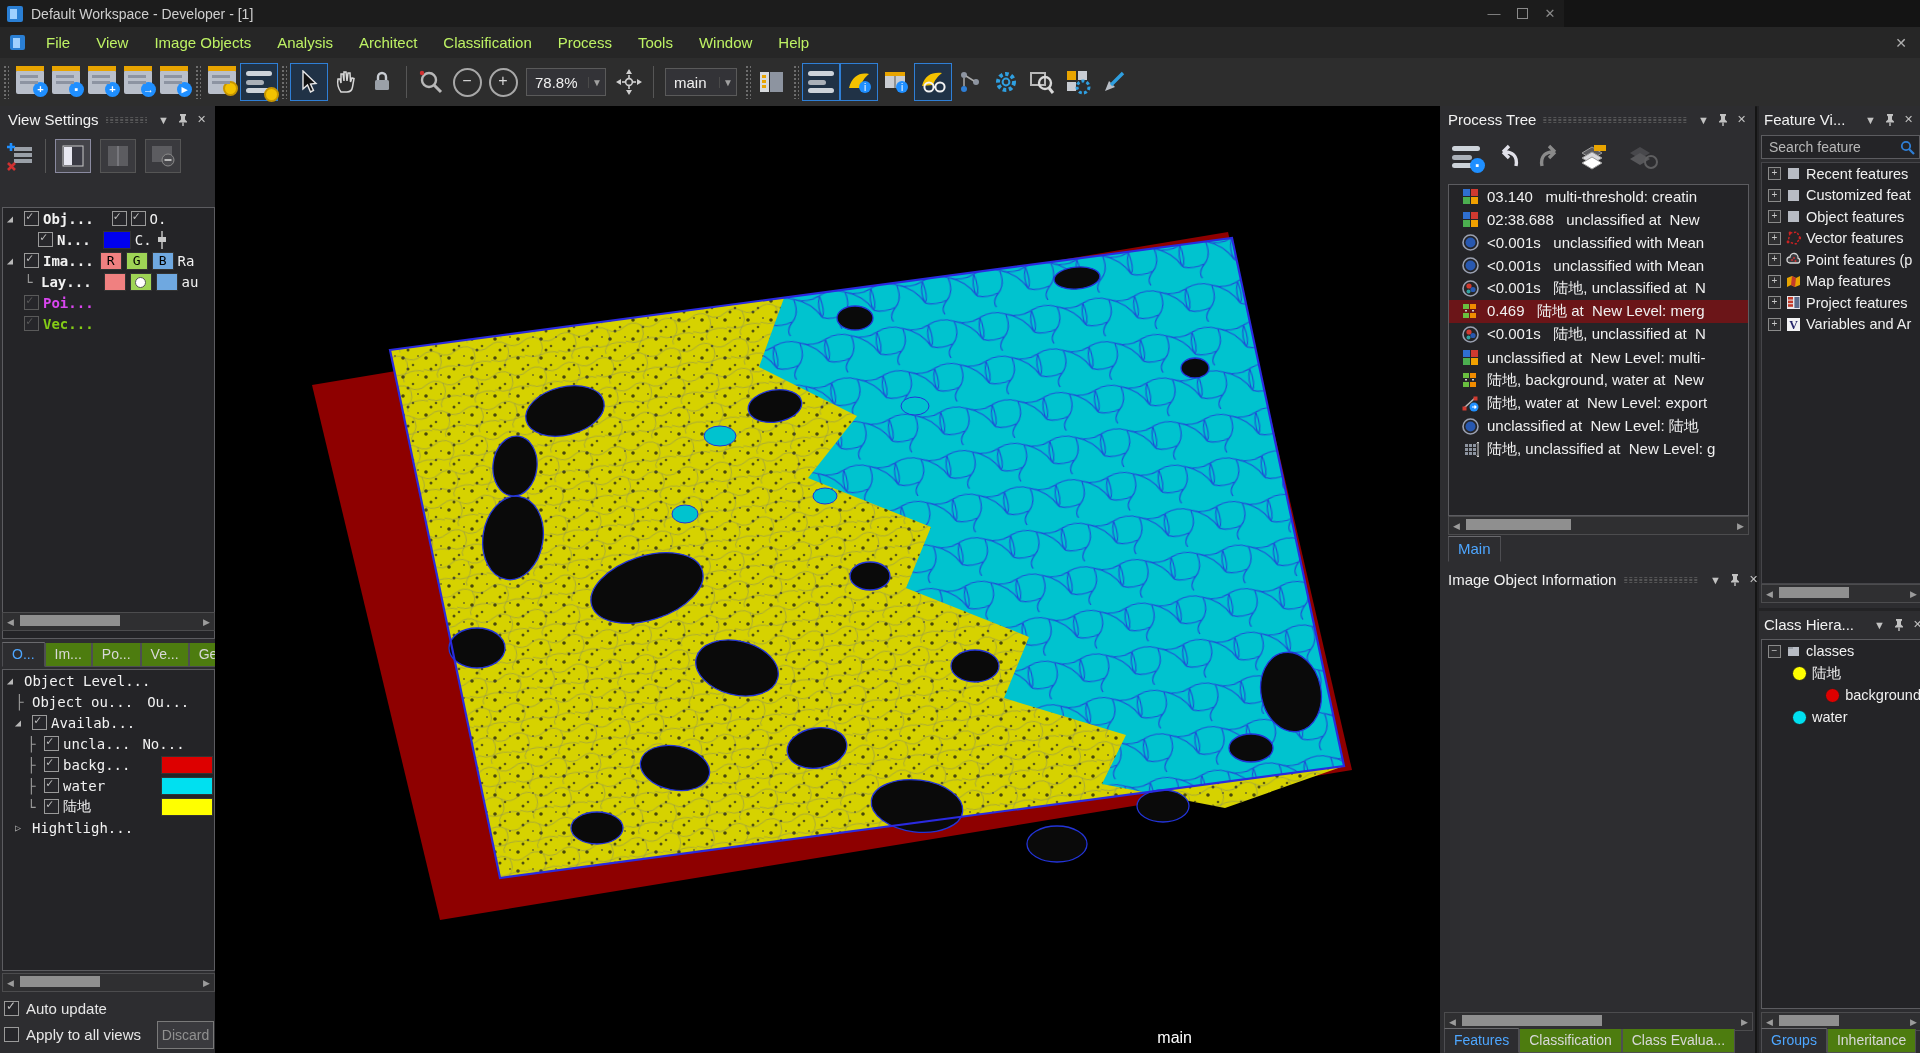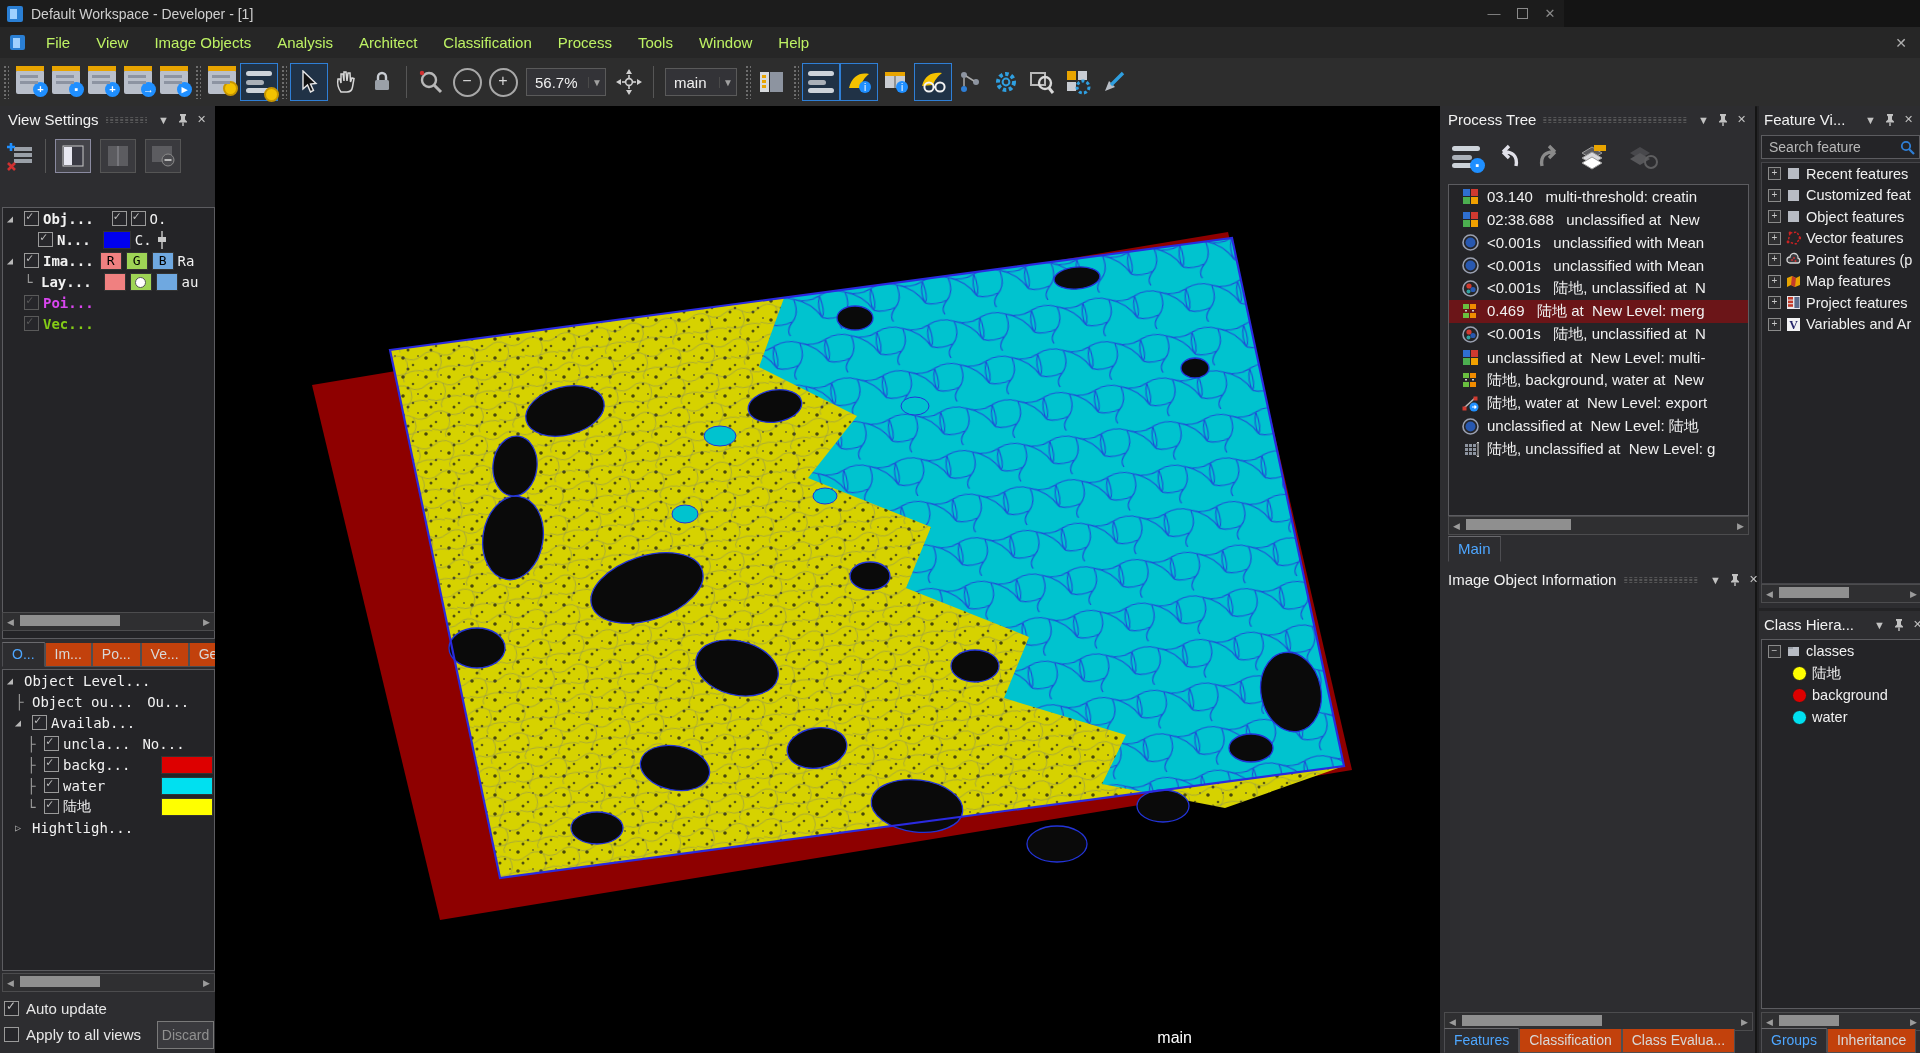--- a/index.html
+++ b/index.html
@@ -41,21 +41,21 @@
   .dock{background:#2d2d30;}
   .panel-hdr{height:27px;display:flex;align-items:center;padding:0 4px 0 8px;color:#f2f2f2;font-size:15px;}
   .hdr-grip{flex:1;height:6px;margin:0 7px;background-image:radial-gradient(#7a7a7a 1px,transparent 1.2px);background-size:5px 3px;background-position:center;}
   .hdr-btn{width:19px;height:18px;color:#c2c2c2;font-size:11px;display:flex;align-items:center;justify-content:center;}
   .cbox{background:#242427;border:1px solid #5c5c60;}
   .sb-h{display:flex;align-items:center;height:17px;background:#2f2f31;border:1px solid #4c4c4e;}
   .sb-arr{width:15px;text-align:center;color:#9c9c9c;font-size:9px;}
   .sb-track{flex:1;height:100%;position:relative;}
   .sb-thumb{position:absolute;top:2px;height:11px;background:#8f8f8f;}
   .tabrow{display:flex;align-items:flex-end;height:24px;}
-  .tab{padding:3px 9px 4px;font-size:14px;color:#d8d8d8;border:1px solid #4e4e52;border-top:none;background:#c2410c;}
+  .tab{padding:3px 9px 4px;font-size:14px;color:#d8d8d8;border:1px solid #4e4e52;border-top:none;background:#4d7c0f;}
   .tab.on{color:#4da6ff;background:#2d2d30;border-top:1px solid #6a6a6e;border-bottom:1px solid #2d2d30;}
   .cb{width:13px;height:13px;border:1px solid #9a9a9a;background:#26262a;position:relative;flex:none;}
   .cb.ck::after{content:"✓";position:absolute;left:1px;top:-3px;font-size:12px;color:#c0c0c0;}
   .cb.dis{border-color:#5a5a5a;}
   .cb.dis::after{color:#5a5a5a;}
   .tri{color:#b8b8b8;font-size:10px;width:13px;flex:none;}
   
   .vs-row{display:flex;align-items:center;height:21px;font-family:"DejaVu Sans Mono",monospace;font-size:14px;color:#f2f2f2;gap:4px;padding-left:4px;}
   .sw{width:20px;height:16px;border:1px solid #333;flex:none;text-align:center;font-size:13px;color:#000;line-height:16px;}
   .vsbtn{width:34px;height:32px;border:1px solid #555;background:#3a3a3e;display:flex;align-items:center;justify-content:center;margin-right:9px;}
@@ -171,21 +171,21 @@
         <circle cx="4" cy="4" r="2.2" fill="#d03030"></circle>
       </svg>
   </div>
   <div class="tbi">
       <span class="circ-btn">−</span>
     </div>
   <div class="tbi">
       <span class="circ-btn">+</span>
     </div>
   <div class="combo" style="width:78px;">
-    <span class="cval">56.7%</span>
+    <span class="cval">78.8%</span>
     <span class="carr">▼</span>
   </div>
   <div class="tbi">
     <svg width="28" height="28" viewBox="0 0 28 28">
         <circle cx="14" cy="14" r="3.4" fill="none" stroke="#cfcfcf" stroke-width="1.6"></circle>
         <path d="M14 1 L11 6 H17 Z M14 27 L11 22 H17 Z M1 14 L6 11 V17 Z M27 14 L22 11 V17 Z" fill="#cfcfcf"></path>
         <line x1="14" y1="7" x2="14" y2="10" stroke="#cfcfcf" stroke-width="1.6"></line>
         <line x1="14" y1="18" x2="14" y2="21" stroke="#cfcfcf" stroke-width="1.6"></line>
         <line x1="7" y1="14" x2="10" y2="14" stroke="#cfcfcf" stroke-width="1.6"></line>
         <line x1="18" y1="14" x2="21" y2="14" stroke="#cfcfcf" stroke-width="1.6"></line>
@@ -811,21 +811,21 @@
       <svg class="fv-ic" viewBox="0 0 15 15">
           <rect x="2" y="3" width="11" height="9" fill="#b8bcc4"></rect>
           <rect x="2" y="3" width="5" height="2" fill="#9aa0a8"></rect>
         </svg>
       <span>classes</span>
     </div>
     <div class="fv-row" style="height:22px;padding-left:30px;">
       <span class="dot" style="background:#ffff00;"></span>
       <span>陆地</span>
     </div>
-    <div class="fv-row" style="height:22px;padding-left:30px;">
+    <div class="fv-row" style="height:22px;padding-left:30px;justify-content:flex-end;">
       <span class="dot" style="background:#dd0000;"></span>
       <span>background</span>
     </div>
     <div class="fv-row" style="height:22px;padding-left:30px;">
       <span class="dot" style="background:#00e0f0;"></span>
       <span>water</span>
     </div>
   </div>
   <div class="sb-h" style="position:absolute;left:2px;top:906px;width:159px;">
     <span class="sb-arr">◀</span>

